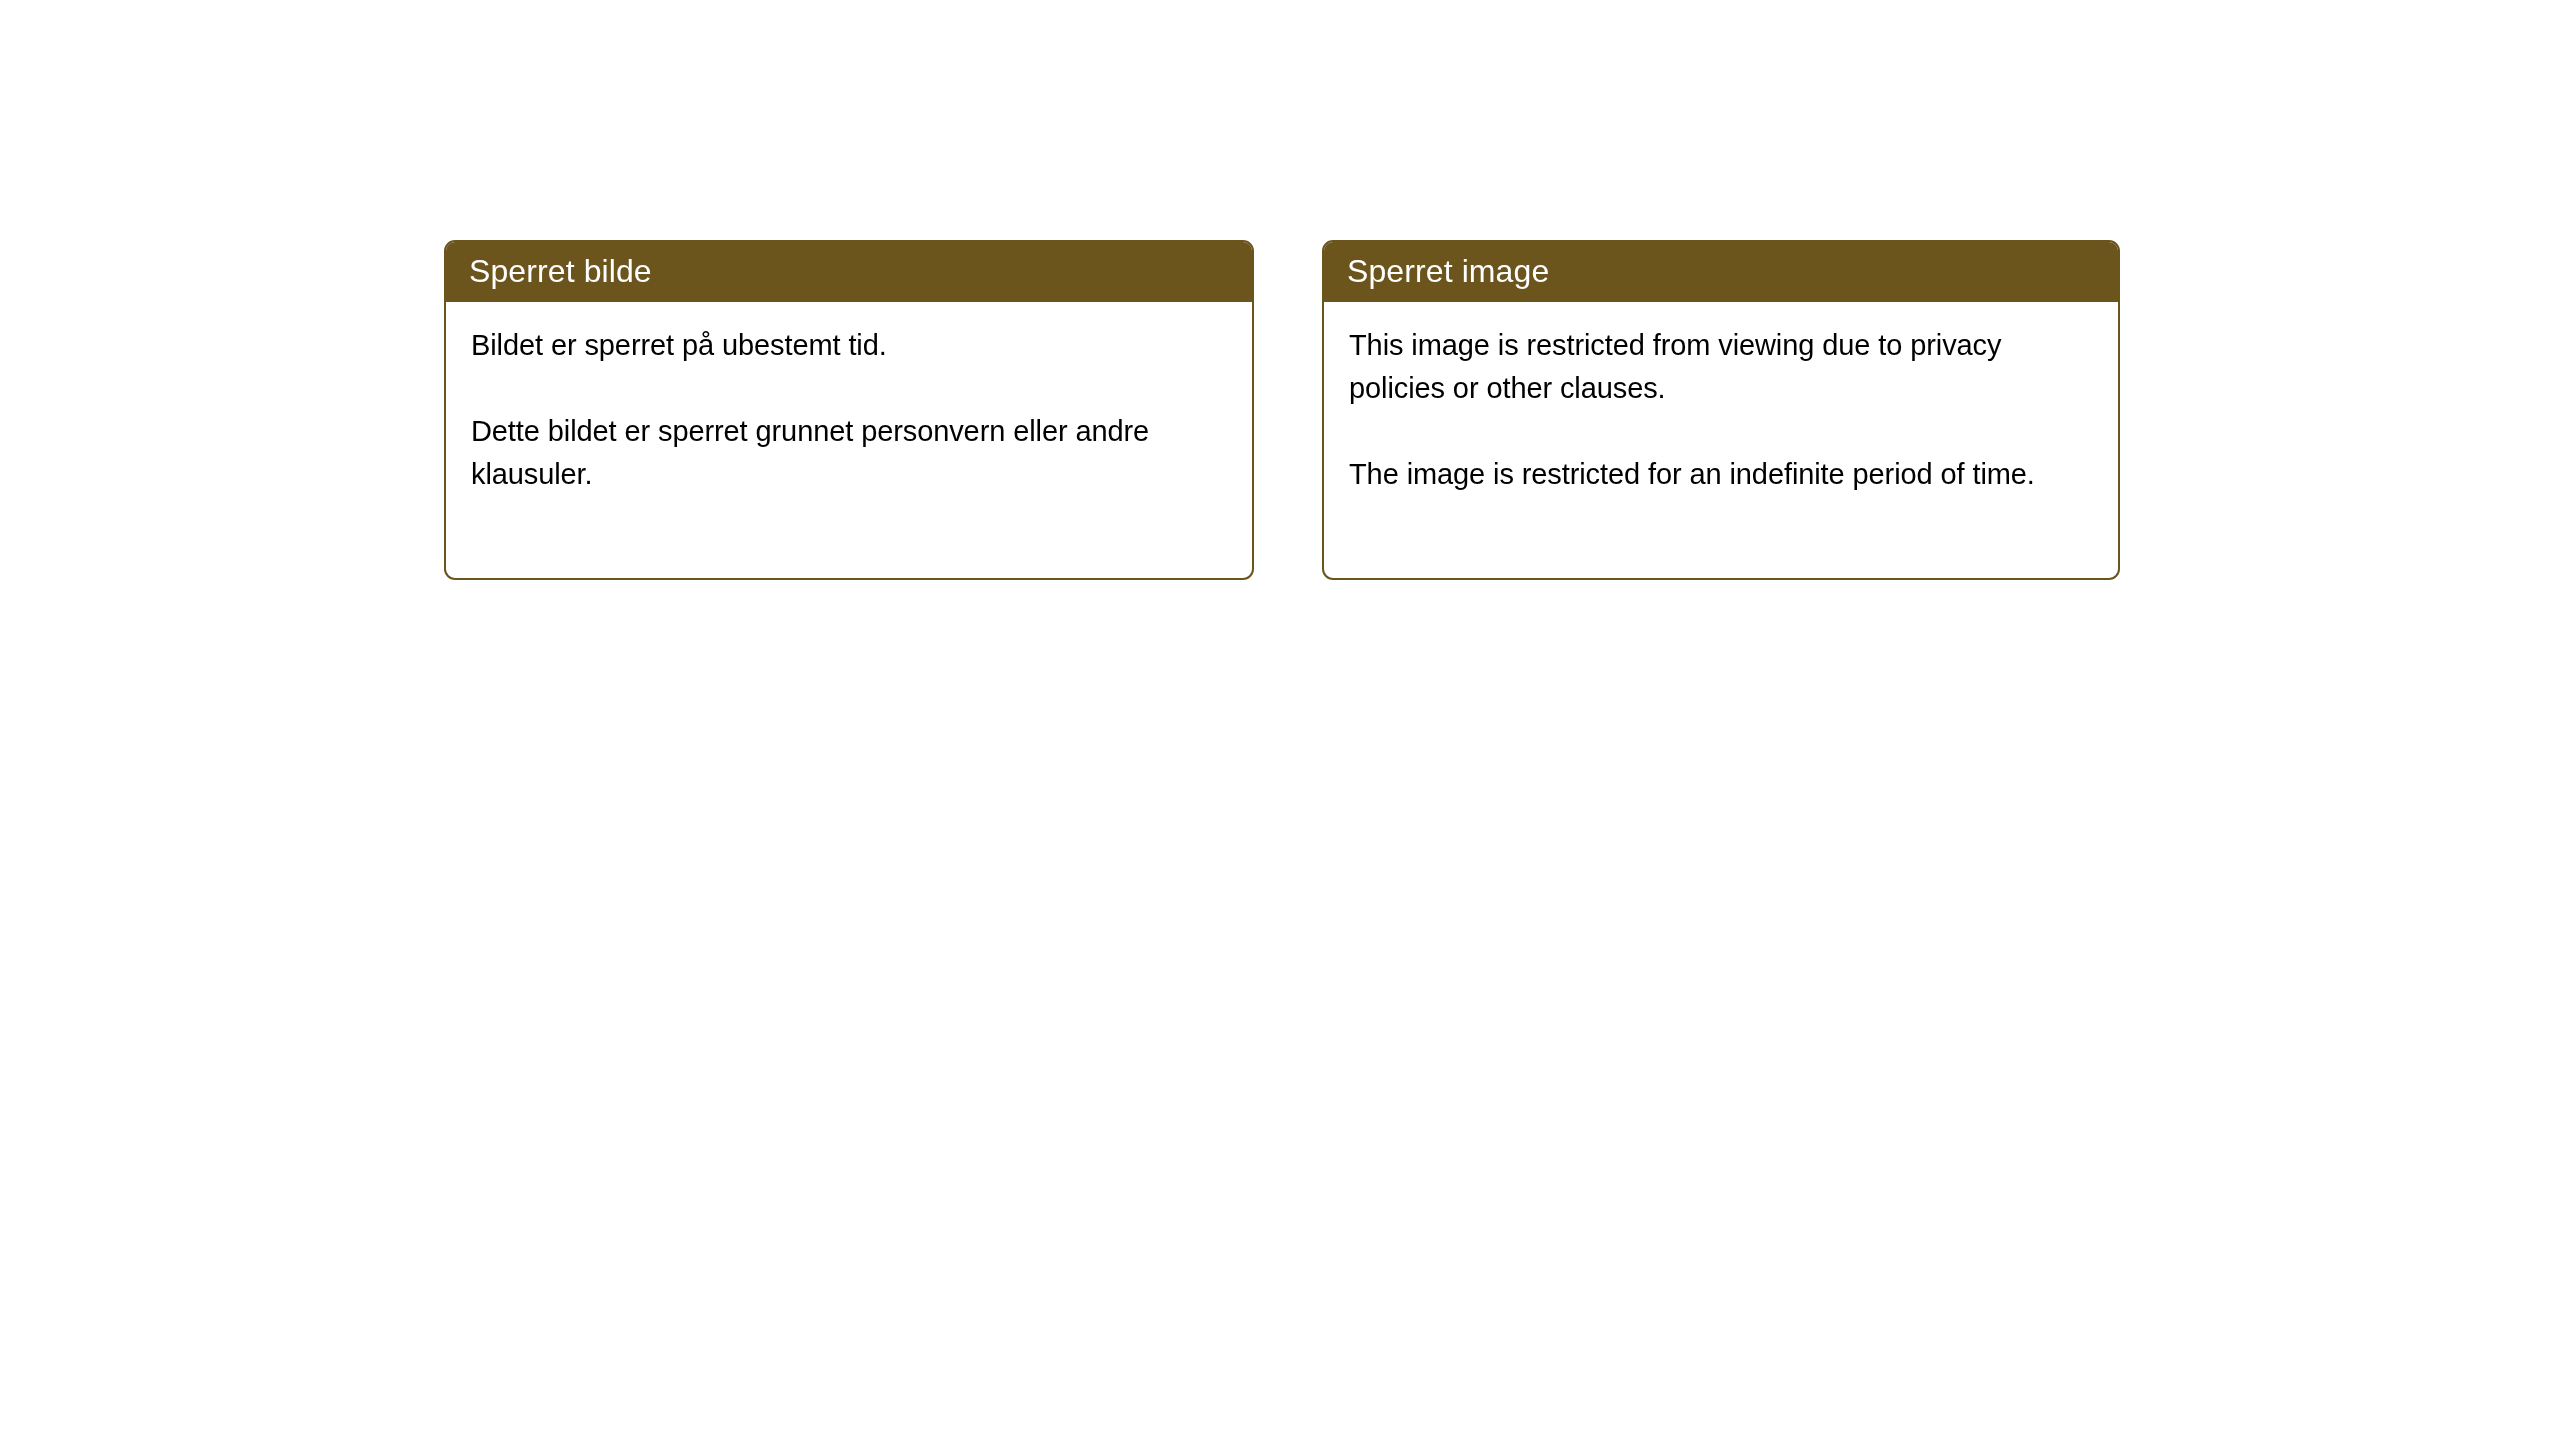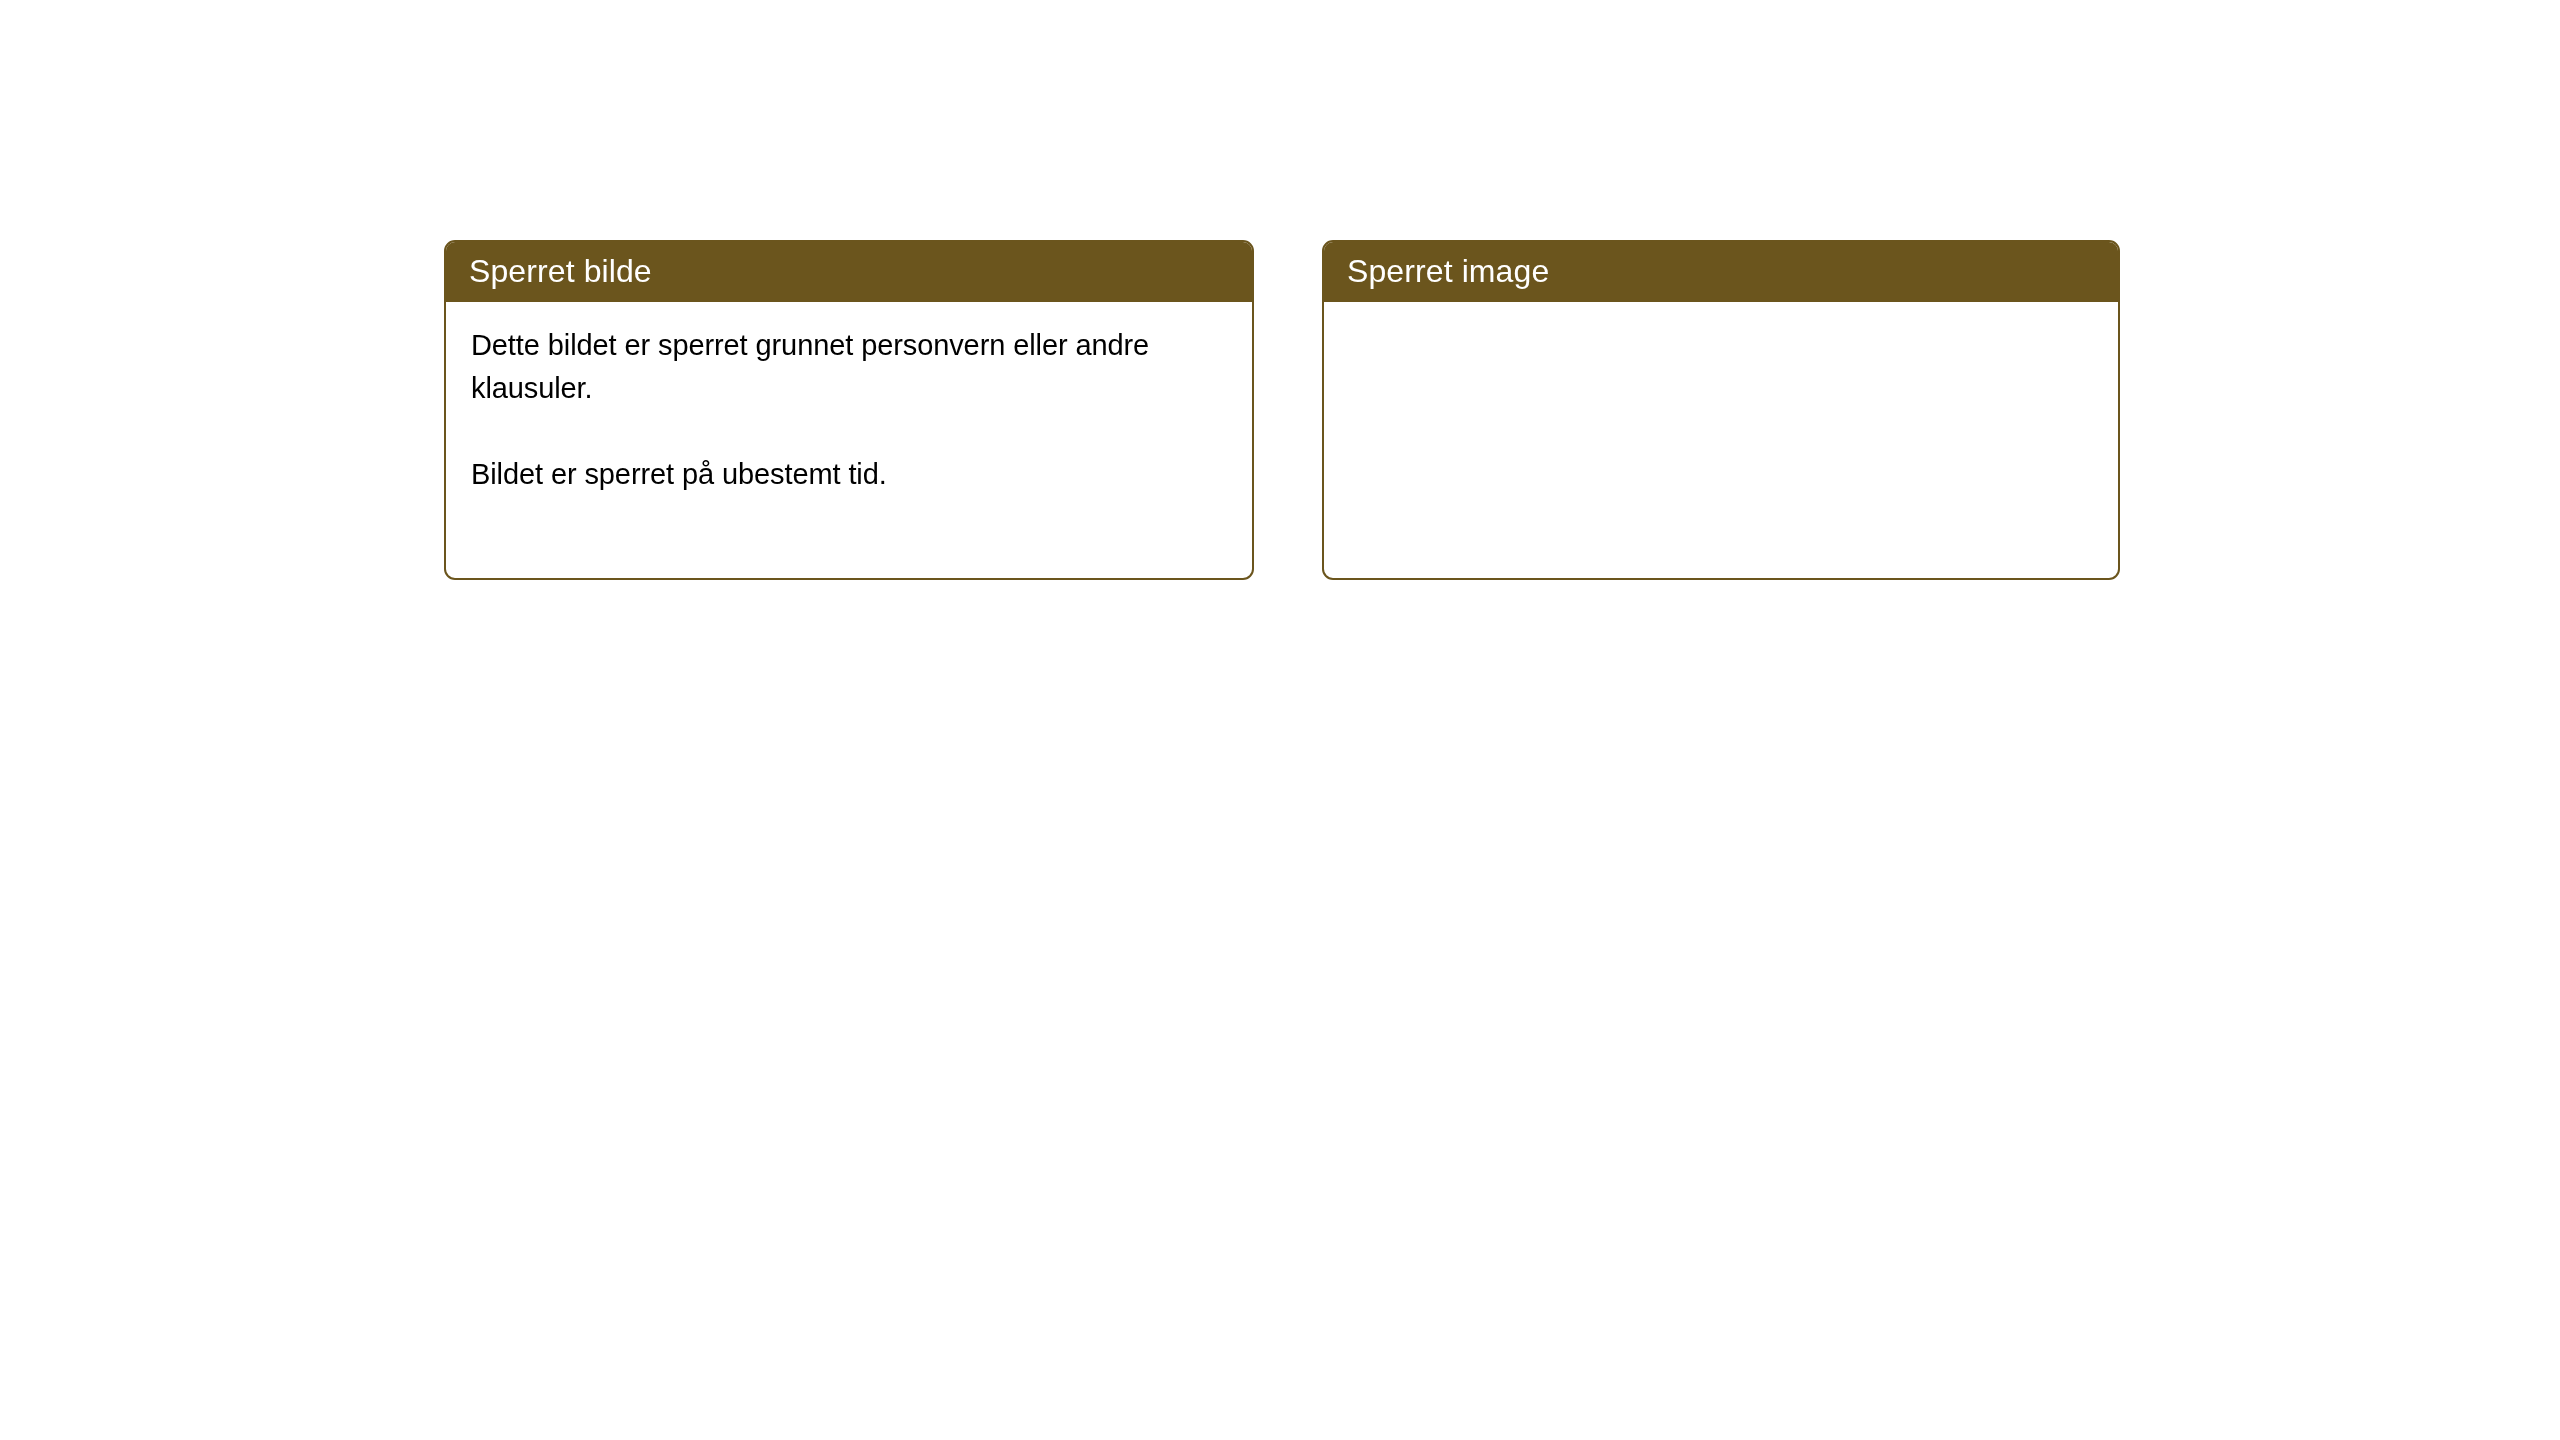--- a/index.html
+++ b/index.html
@@ -90,24 +90,28 @@
 </head>
 <body>
 
 <div id="stage">
 
   <div class="notice-card card-left">
     <div class="card-header">
       <span class="card-title">Sperret bilde</span>
     </div>
     <div class="card-body">
+      <p class="card-paragraph p-left">Bildet er sperret på ubestemt tid.</p>
       <p class="card-paragraph p-left">Dette bildet er sperret grunnet personvern eller andre klausuler.</p>
-      <p class="card-paragraph p-left">Bildet er sperret på ubestemt tid.</p>
     </div>
   </div>
 
   <div class="notice-card card-right">
     <div class="card-header">
       <span class="card-title">Sperret image</span>
     </div>
+    <div class="card-body">
+      <p class="card-paragraph p-right">This image is restricted from viewing due to privacy policies or other clauses.</p>
+      <p class="card-paragraph p-right">The image is restricted for an indefinite period of time.</p>
+    </div>
   </div>
 
 </div>
 
 </body></html>

